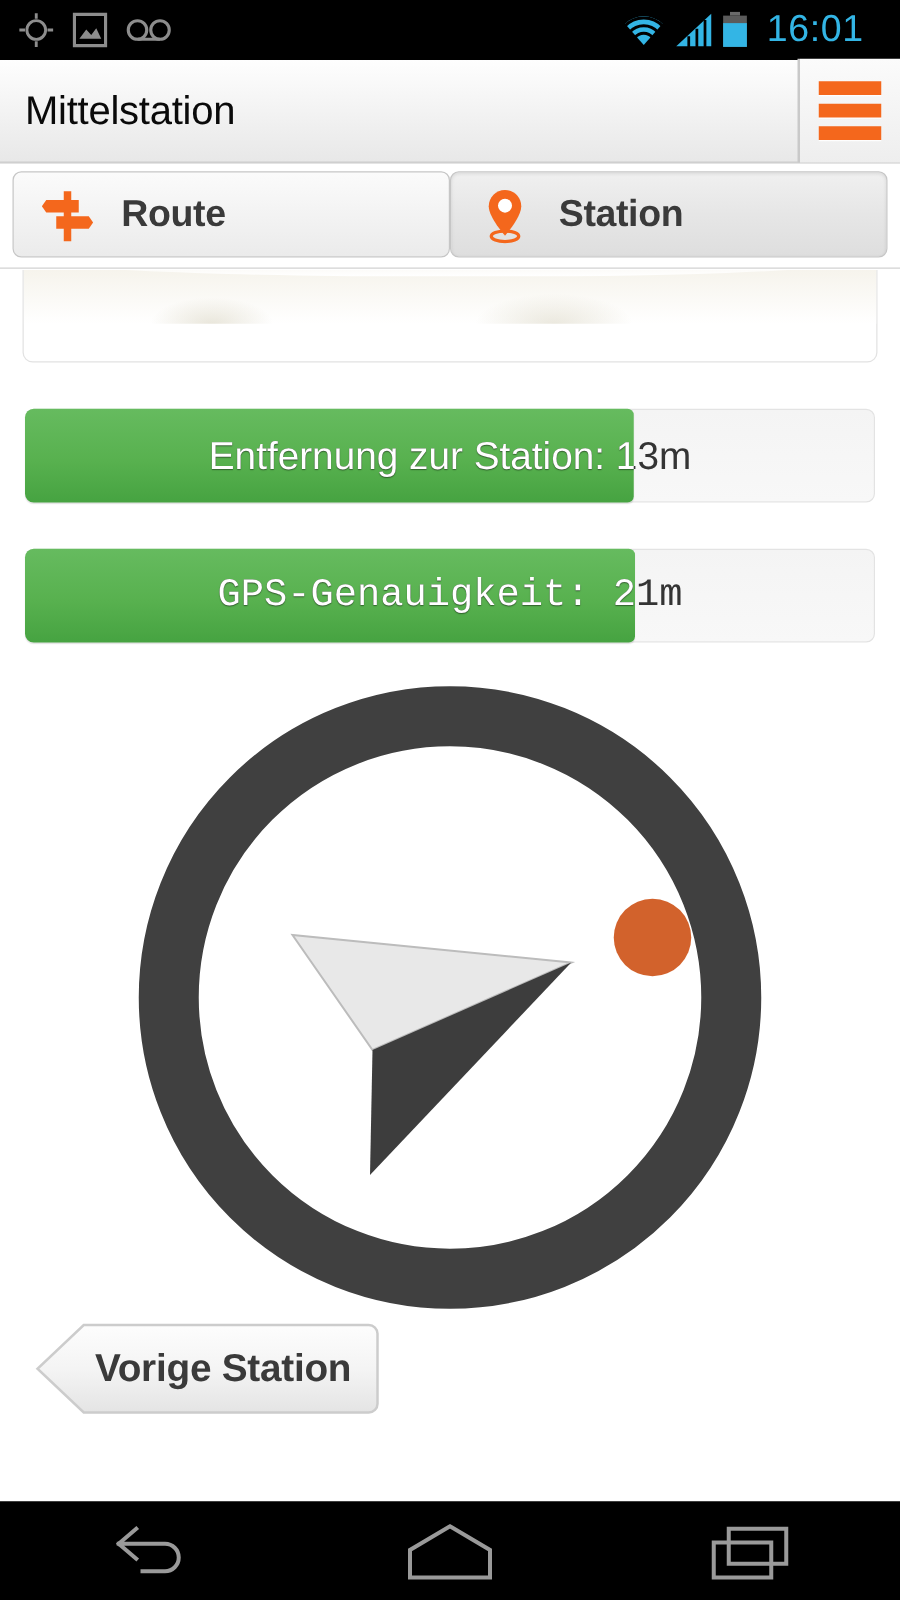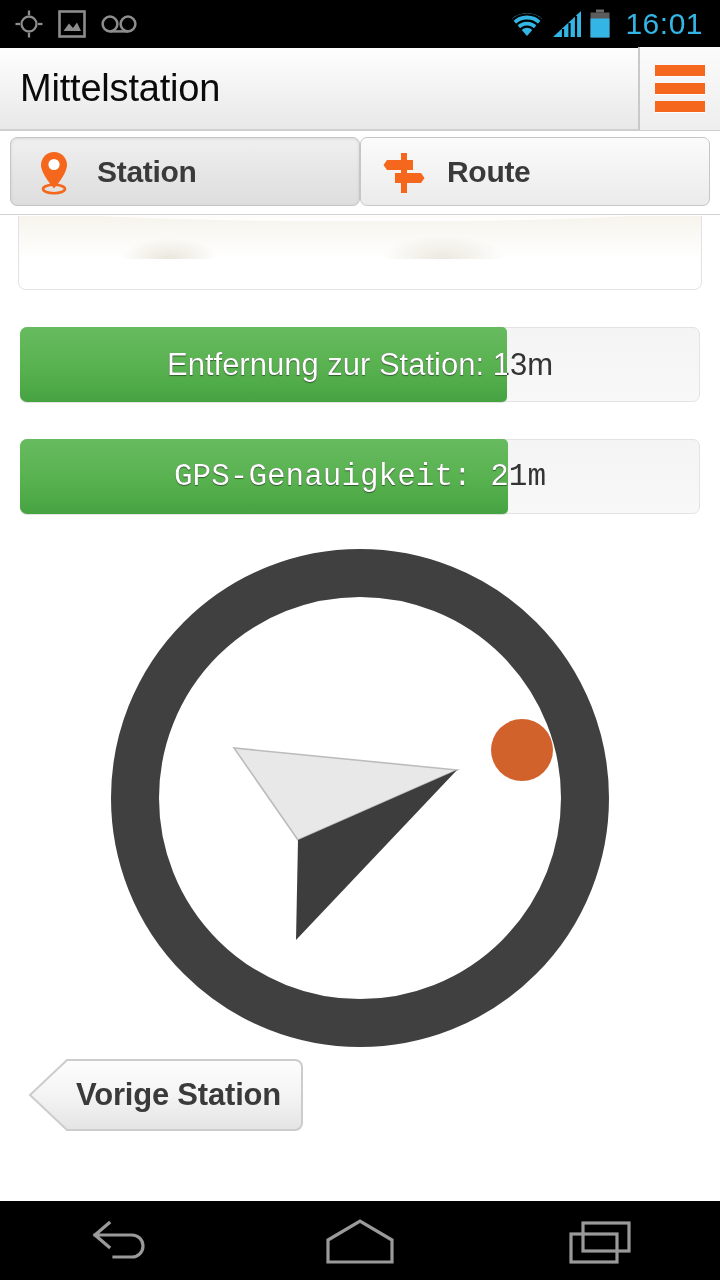--- a/index.html
+++ b/index.html
@@ -33,21 +33,21 @@
     display: flex;
     align-items: center;
     gap: 14px;
     margin-left: 14px;
   }
   #status-right {
     margin-left: auto;
     display: flex;
     align-items: center;
     gap: 6px;
-    margin-right: 17px;
+    margin-right: 29px;
   }
   .sb-icon { display: block; }
   #clock {
     color: #33b5e5;
     font-size: 30px;
     letter-spacing: 0.5px;
     margin-left: 8px;
     font-family: "Liberation Sans", sans-serif;
   }
 
@@ -56,21 +56,21 @@
     position: absolute;
     left: 0; top: 48px;
     width: 720px; height: 83px;
     background: linear-gradient(to bottom, #fefefe 0%, #f4f4f4 45%, #e8e8e8 100%);
     border-bottom: 2px solid #cfcfcf;
     display: flex;
     align-items: center;
   }
   #app-title {
     margin-left: 20px;
-    font-size: 38px;
+    font-size: 32px;
     color: #0a0a0a;
     font-weight: normal;
     letter-spacing: -0.2px;
   }
   #menu-button {
     margin-left: auto;
     width: 82px;
     height: 83px;
     border-left: 2px solid #c9c9c9;
     display: flex;
@@ -333,36 +333,36 @@
     <div id="app-title">Mittelstation</div>
     <div id="menu-button">
       <span class="burger-bar"></span>
       <span class="burger-bar"></span>
       <span class="burger-bar"></span>
     </div>
   </div>
 
   <div id="tabbar">
 
+    <div class="tab tab-inactive">
+      <svg class="tab-icon" viewBox="0 0 42 46">
+        <rect x="18" y="4" width="6" height="40" fill="#f4671c"></rect>
+        <path d="M4 11 L30 11 L30 21 L4 21 L0.5 16 Z" fill="#f4671c"></path>
+        <path d="M38 24 L12 24 L12 34 L38 34 L41.5 29 Z" fill="#f4671c"></path>
+      </svg>
+      <span class="tab-label">Route</span>
+    </div>
+
     <div class="tab tab-active">
       <svg class="tab-icon" viewBox="0 0 42 46">
         <ellipse cx="21" cy="40" rx="11" ry="4.2" fill="none" stroke="#f4671c" stroke-width="2.6"></ellipse>
         <path d="M21 3 C13.8 3 8 8.8 8 16 C8 25 21 39.5 21 39.5 C21 39.5 34 25 34 16 C34 8.8 28.2 3 21 3 Z" fill="#f4671c"></path>
         <circle cx="21" cy="15.5" r="5.6" fill="#ffffff"></circle>
       </svg>
       <span class="tab-label">Station</span>
-    </div>
-
-    <div class="tab tab-inactive">
-      <svg class="tab-icon" viewBox="0 0 42 46">
-        <rect x="18" y="4" width="6" height="40" fill="#f4671c"></rect>
-        <path d="M4 11 L30 11 L30 21 L4 21 L0.5 16 Z" fill="#f4671c"></path>
-        <path d="M38 24 L12 24 L12 34 L38 34 L41.5 29 Z" fill="#f4671c"></path>
-      </svg>
-      <span class="tab-label">Route</span>
     </div>
   </div>
 
   <div id="content">
 
     <div id="map-card">
       <div id="map-image">
         <div class="map-snow"></div>
 
       </div>

